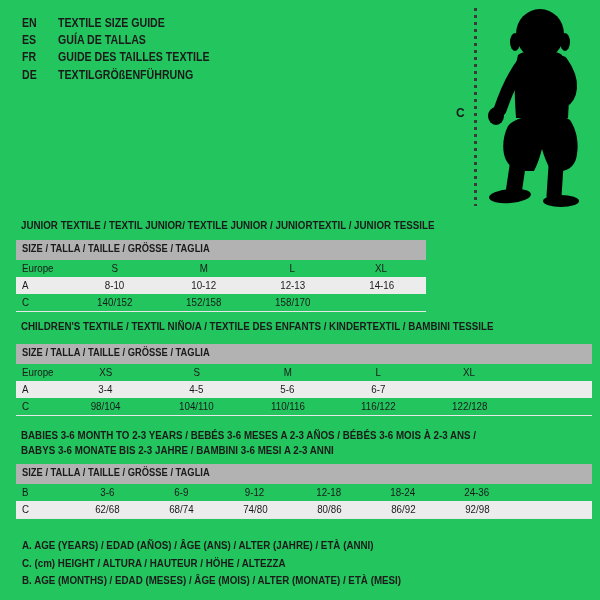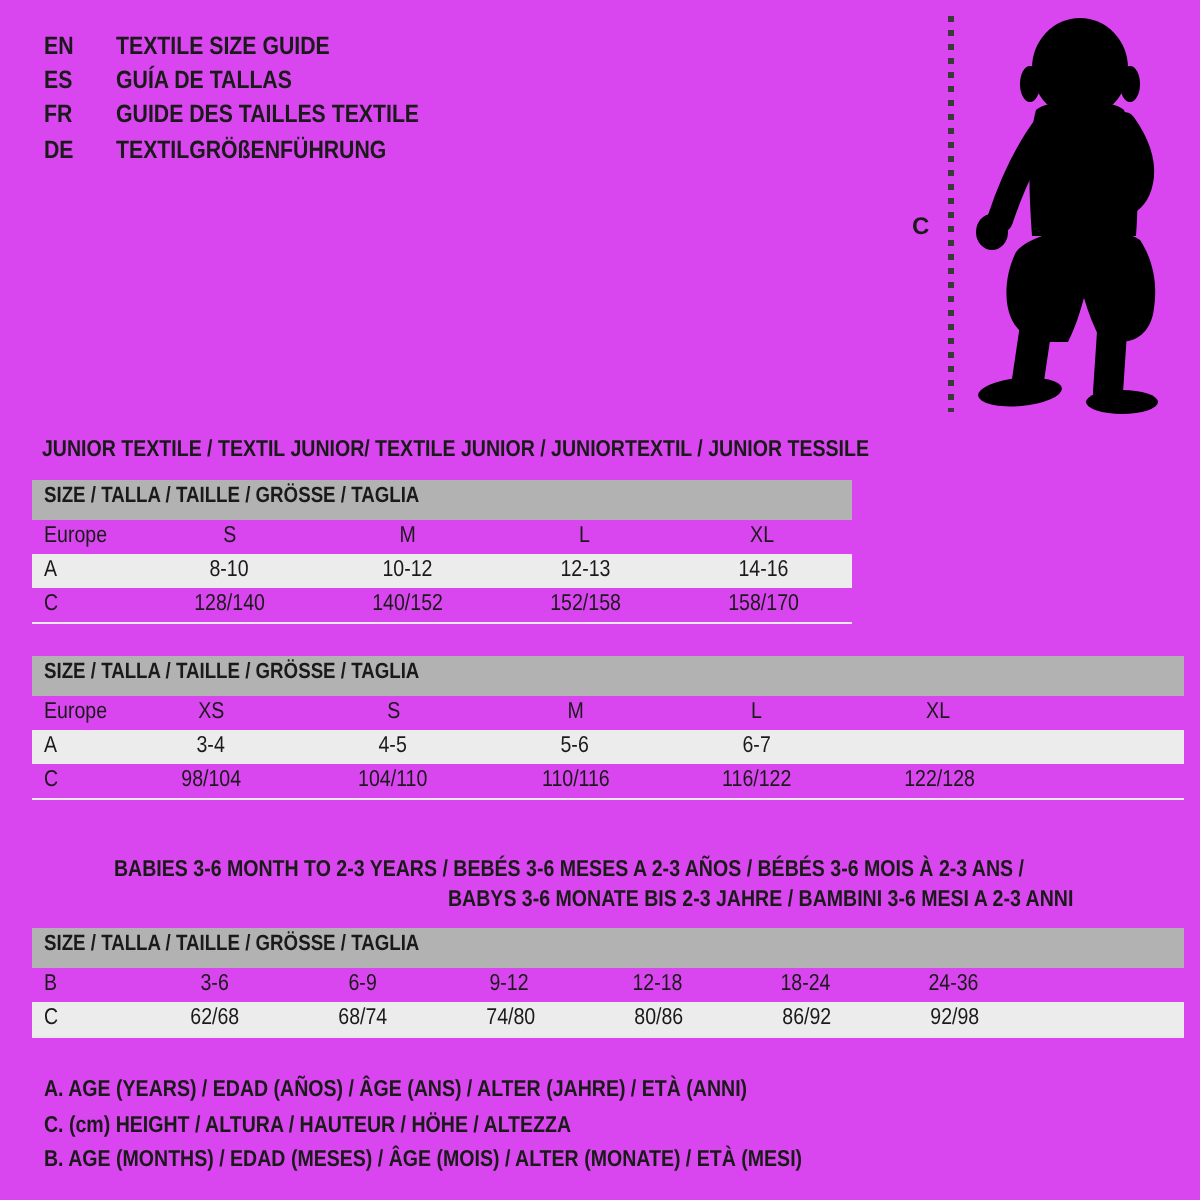--- a/index.html
+++ b/index.html
@@ -1,17 +1,17 @@
 <!DOCTYPE html>
 <html><head>
 <meta charset="utf-8">
 <style>
   html,body { margin:0; padding:0; background:#fff; }
   .page {
-    position:relative; width:600px; height:600px; background:#d946ef;
+    position:relative; width:600px; height:600px; background:#22c55e;
     font-family:"Liberation Sans", sans-serif;
     color:var(--text,#1a1a1a); overflow:hidden;
   }
   
   .cx   { display:inline-block; transform:scaleX(.85); transform-origin:0 50%; white-space:nowrap; }
   .cx-c { display:inline-block; transform:scaleX(.85); transform-origin:50% 50%; white-space:nowrap; }
 
   
   .header { position:absolute; left:22px; top:14px; }
   .lang-row { display:flex; height:17.3px; align-items:center; font-weight:bold; font-size:12.5px; }
@@ -24,21 +24,21 @@
   }
   .fig-label { position:absolute; left:456px; top:106px; font-size:12px; font-weight:bold; }
   .baby-svg { position:absolute; left:484px; top:8px; }
 
   
   .tblock { position:absolute; left:16px; }
   #t0 { top:217px; width:410px; }
   #t1 { top:318px; width:576px; }
   #t2 { top:428px; width:576px; }
   .tbl-title  { font-size:11.5px; font-weight:bold; line-height:16px; margin-left:5px; }
-  #t2 .tbl-title { line-height:15px;text-align:right; }
+  #t2 .tbl-title { line-height:15px; }
   .band {
     height:20px; background:var(--band,#b2b2b2);
     font-weight:bold; font-size:11px; line-height:16px; padding-left:6px;
   }
   #t0 .band { margin-top:7px; }
   #t1 .band { margin-top:10px; }
   #t2 .band { margin-top:6px; }
   .trow { display:flex; height:17px; line-height:17px; font-size:11.5px; }
   .trow.shade { background:var(--shade,#ececec); }
   .rows .trow:last-child { box-shadow:0 1px 0 #e8e8e8; }
@@ -108,29 +108,29 @@
         </div>
         <div class="trow shade">
           <div class="tlabel"><span class="cx">A</span></div>
           <div class="tcell"><span class="cx-c">8-10</span></div>
           <div class="tcell"><span class="cx-c">10-12</span></div>
           <div class="tcell"><span class="cx-c">12-13</span></div>
           <div class="tcell"><span class="cx-c">14-16</span></div>
         </div>
         <div class="trow">
           <div class="tlabel"><span class="cx">C</span></div>
-          <div class="tcell"><span class="cx-c">128/140</span></div>
           <div class="tcell"><span class="cx-c">140/152</span></div>
           <div class="tcell"><span class="cx-c">152/158</span></div>
           <div class="tcell"><span class="cx-c">158/170</span></div>
         </div>
       </div>
   </div>
 
   <div class="tblock" id="t1">
+    <div class="tbl-title"><span class="cx">CHILDREN'S TEXTILE / TEXTIL NIÑO/A / TEXTILE DES ENFANTS / KINDERTEXTIL / BAMBINI TESSILE</span></div>
     <div class="band"><span class="cx">SIZE / TALLA / TAILLE / GRÖSSE / TAGLIA</span></div>
     <div class="rows">
         <div class="trow">
           <div class="tlabel"><span class="cx">Europe</span></div>
           <div class="tcell"><span class="cx-c">XS</span></div>
           <div class="tcell"><span class="cx-c">S</span></div>
           <div class="tcell"><span class="cx-c">M</span></div>
           <div class="tcell"><span class="cx-c">L</span></div>
           <div class="tcell"><span class="cx-c">XL</span></div>
         </div>

